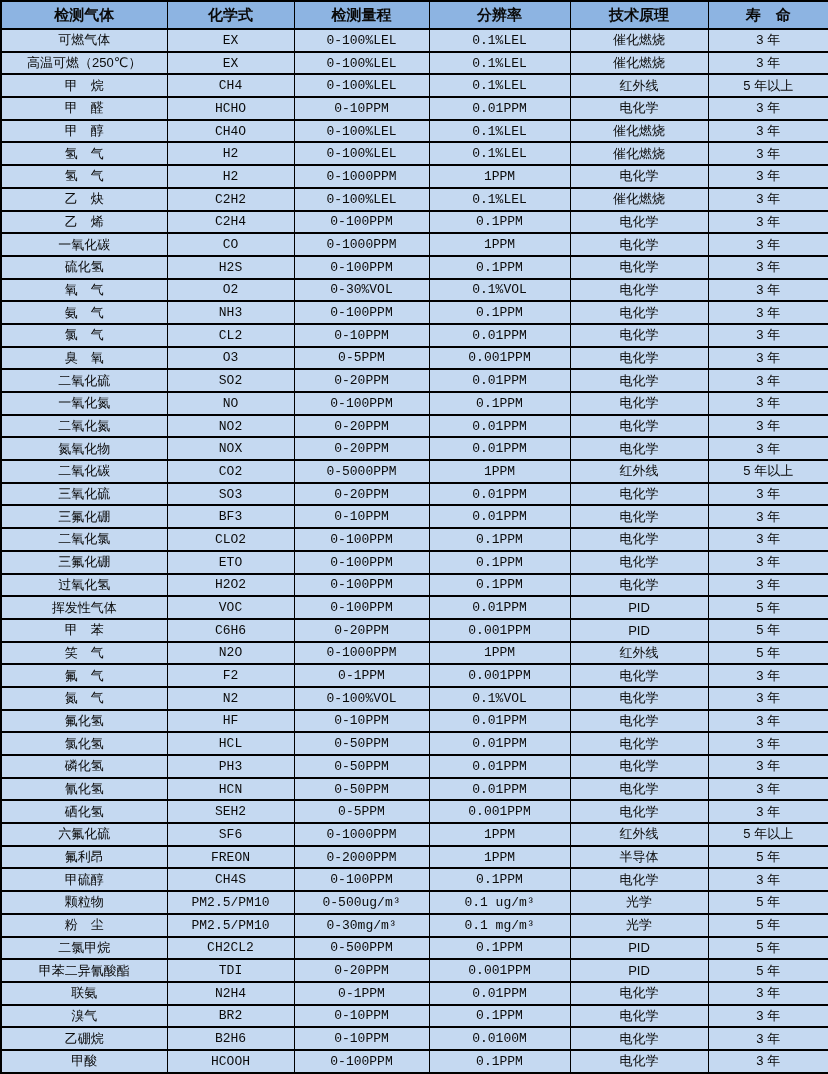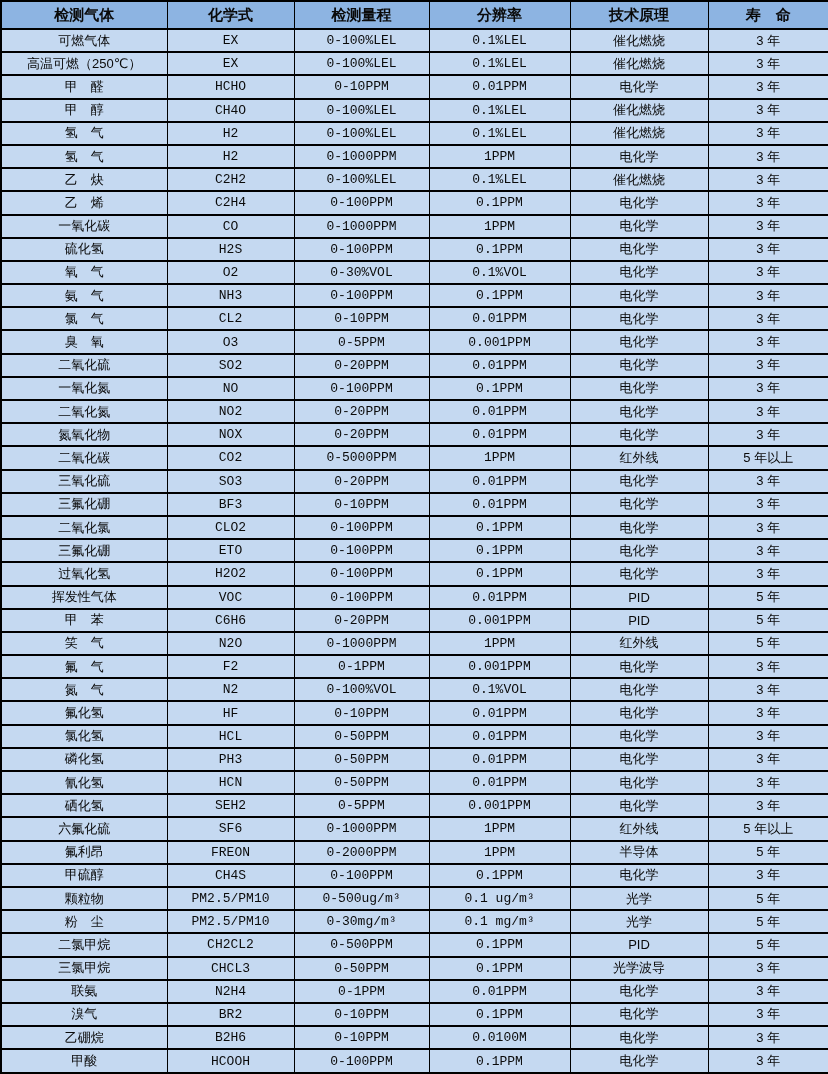--- a/index.html
+++ b/index.html
@@ -71,20 +71,28 @@
         </tr>
         <tr>
           <td class="cn">高温可燃（250℃）</td>
           <td class="val">EX</td>
           <td class="val">0-100%LEL</td>
           <td class="val">0.1%LEL</td>
           <td class="cn">催化燃烧</td>
           <td class="life">3 年</td>
         </tr>
         <tr>
+          <td class="cn">甲　烷</td>
+          <td class="val">CH4</td>
+          <td class="val">0-100%LEL</td>
+          <td class="val">0.1%LEL</td>
+          <td class="cn">红外线</td>
+          <td class="life">5 年以上</td>
+        </tr>
+        <tr>
           <td class="cn">甲　醛</td>
           <td class="val">HCHO</td>
           <td class="val">0-10PPM</td>
           <td class="val">0.01PPM</td>
           <td class="cn">电化学</td>
           <td class="life">3 年</td>
         </tr>
         <tr>
           <td class="cn">甲　醇</td>
           <td class="val">CH4O</td>
@@ -375,26 +383,26 @@
         </tr>
         <tr>
           <td class="cn">二氯甲烷</td>
           <td class="val">CH2CL2</td>
           <td class="val">0-500PPM</td>
           <td class="val">0.1PPM</td>
           <td class="cn">PID</td>
           <td class="life">5 年</td>
         </tr>
         <tr>
-          <td class="cn">三氯甲烷</td>
-          <td class="val">CHCL3</td>
-          <td class="val">0-50PPM</td>
-          <td class="val">0.1PPM</td>
-          <td class="cn">光学波导</td>
-          <td class="life">3 年</td>
+          <td class="cn">甲苯二异氰酸酯</td>
+          <td class="val">TDI</td>
+          <td class="val">0-20PPM</td>
+          <td class="val">0.001PPM</td>
+          <td class="cn">PID</td>
+          <td class="life">5 年</td>
         </tr>
         <tr>
           <td class="cn">联氨</td>
           <td class="val">N2H4</td>
           <td class="val">0-1PPM</td>
           <td class="val">0.01PPM</td>
           <td class="cn">电化学</td>
           <td class="life">3 年</td>
         </tr>
         <tr>

